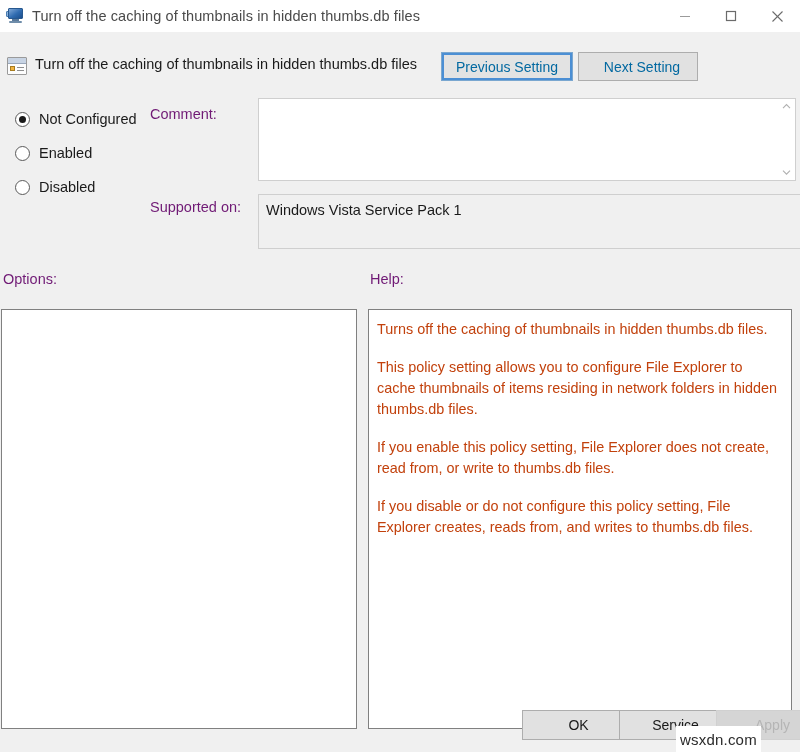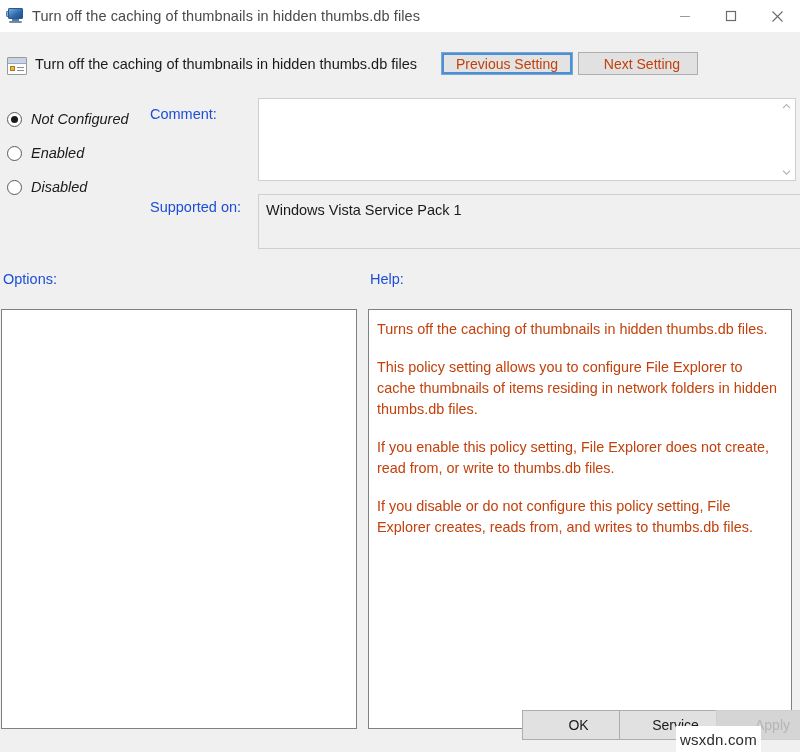--- a/index.html
+++ b/index.html
@@ -132,47 +132,46 @@
     position: absolute;
     left: 35px; top: 13px;
     font-size: 14.5px;
     color: #1a1a1a;
     white-space: nowrap;
   }
 
   .navbtn {
     position: absolute;
     top: 9px;
-    height: 23px;
+    height: 29px;
     background: #e1e1e1;
     border: 1px solid #adadad;
     box-sizing: border-box;
     font-family: "Liberation Sans", sans-serif;
     font-size: 14px;
-    color: #c2410c;
+    color: #0369a1;
     display: flex;
     align-items: center;
     justify-content: center;
     padding: 0;
   }
   #btn-prev {
     left: 441px; width: 132px;
     border: 1px solid #7aa7d0;
     outline: 2px solid #4c8fd4;
     outline-offset: -3px;
     background: #e3e3e3;
   }
   #btn-next { left: 578px; width: 120px; padding-left: 8px; }
 
   
   #radio-group {
     position: absolute;
-    left: 0; top: 70px;
+    left: 8px; top: 70px;
     width: 150px;
-    font-style: italic;
   }
   .radio-row {
     display: flex;
     align-items: center;
     height: 34px;
     padding-left: 7px;
   }
   .radio-mark {
     width: 15px; height: 15px;
     border-radius: 50%;
@@ -194,21 +193,21 @@
   .radio-label {
     font-size: 14.5px;
     color: #1a1a1a;
     white-space: nowrap;
   }
 
   
   .field-label {
     position: absolute;
     font-size: 14.5px;
-    color: #1d4ed8;
+    color: #701a75;
     white-space: nowrap;
   }
   #lbl-comment { left: 150px; top: 74px; }
   #lbl-supported { left: 150px; top: 167px; text-align: right; }
   #lbl-options { left: 3px; top: 239px; }
   #lbl-help { left: 370px; top: 239px; }
 
   
   #comment-box {
     position: absolute;

